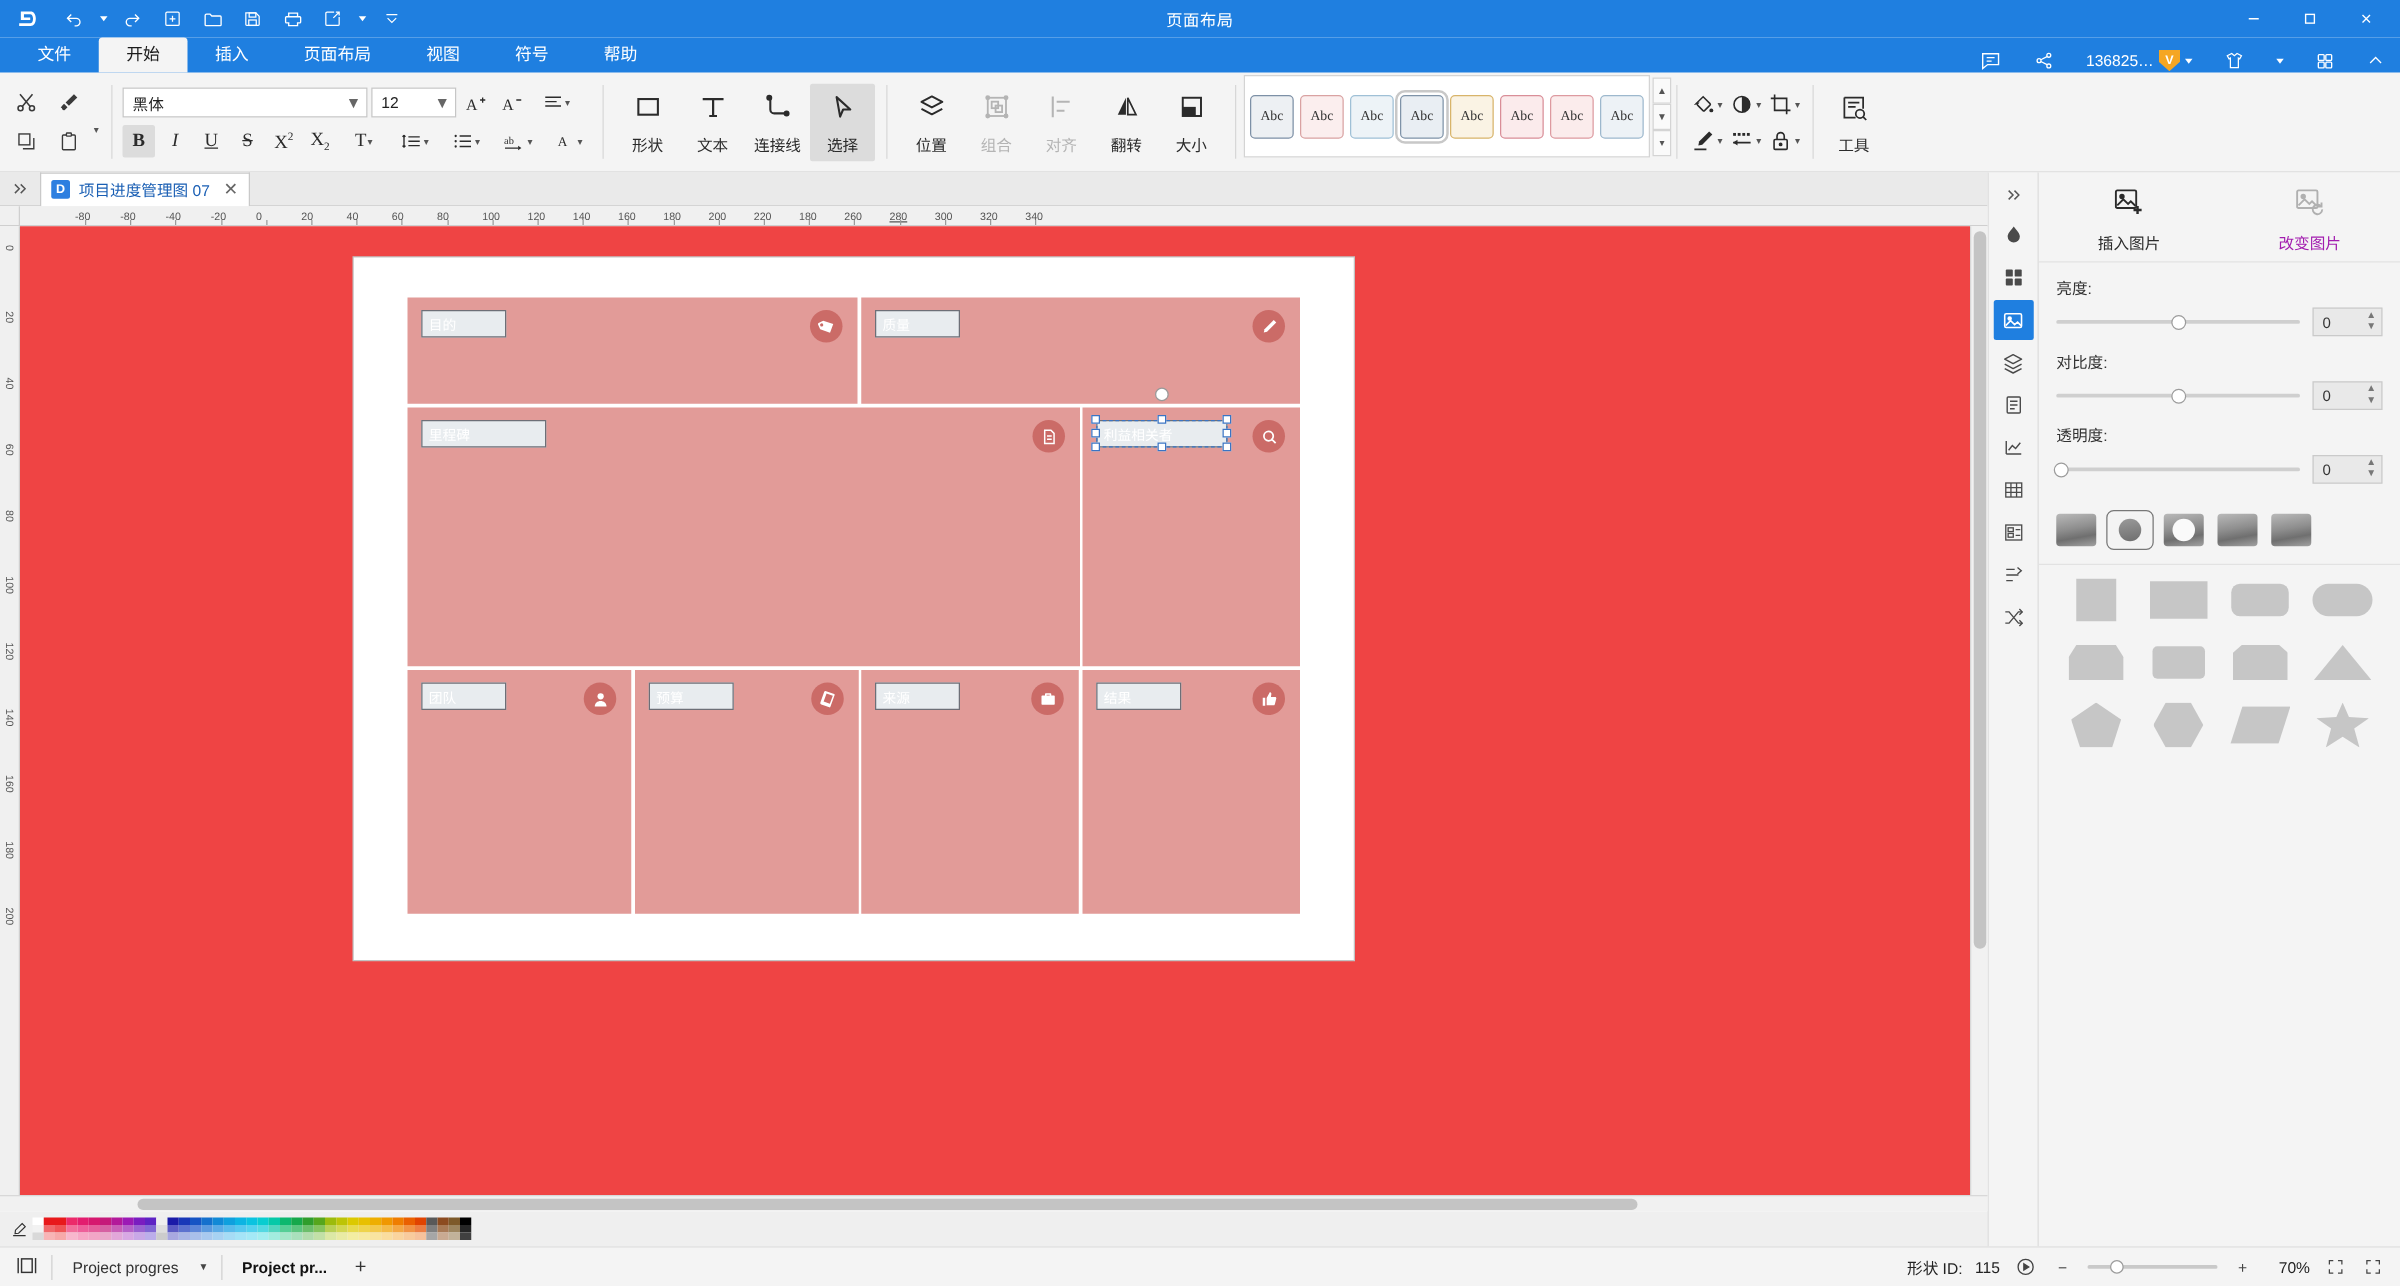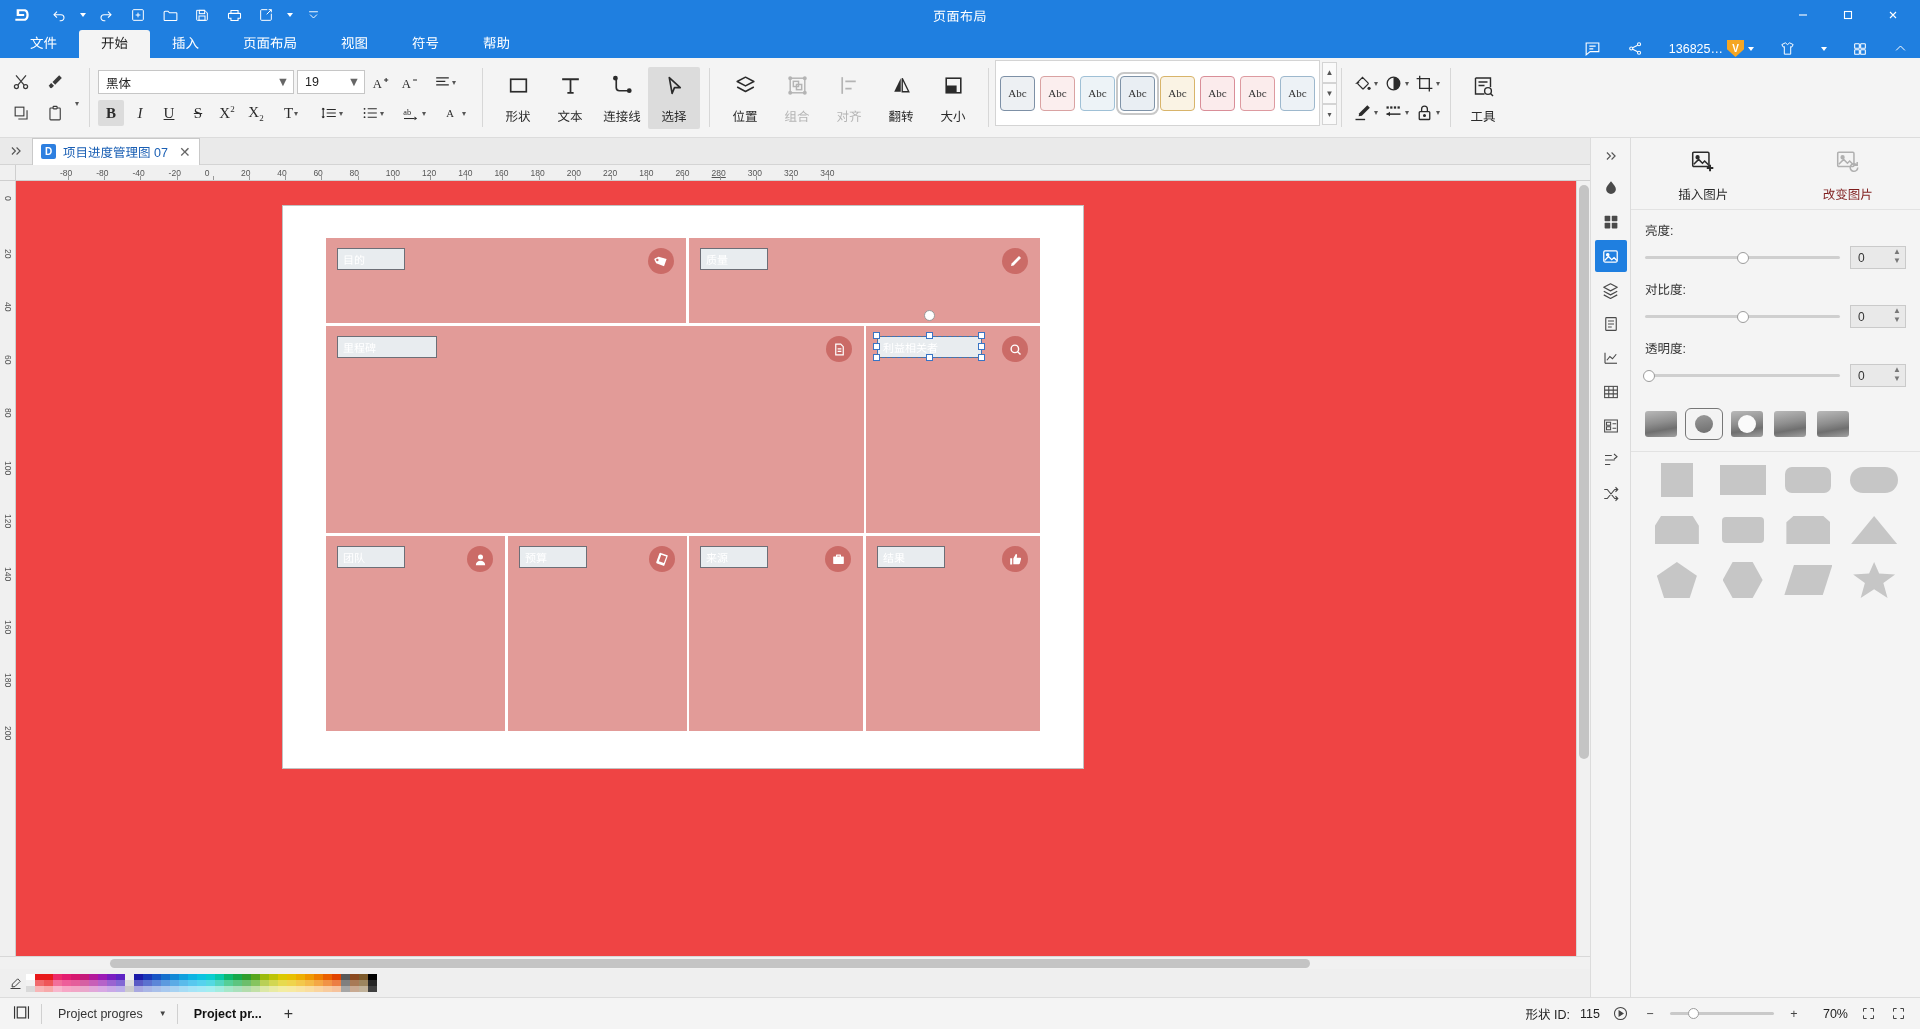--- a/index.html
+++ b/index.html
@@ -192,21 +192,21 @@
   .rail .ico { width: 32px; height: 32px; color: #4a4a4a; }
   .rail .ico.active { background: #1f7fe0; color: #fff; }
   .rail-top { width: 40px; height: 28px; display: flex; align-items: center; justify-content: center; color: #555; cursor: pointer; }
 
   .panel { width: 290px; background: #f4f4f4; border-left: 1px solid #dcdcdc; display: flex; flex-direction: column; flex: 0 0 290px; }
   .panel-title { height: 30px; display: flex; align-items: center; justify-content: center; font-size: 14px; font-weight: bold; color: #222; }
   .panel-body { flex: 1; overflow: hidden; position: relative; }
   .psec { padding: 10px 14px; border-bottom: 1px solid #e2e2e2; }
   .pic-btns { display: flex; justify-content: space-around; padding: 10px 0 6px; }
   .pic-btn { display: flex; flex-direction: column; align-items: center; gap: 7px; font-size: 12.5px; cursor: pointer; color: #2b2b2b; width: 108px; }
-  .pic-btn.dim { color: #7f1d1d; cursor: default; }
+  .pic-btn.dim { color: #a21caf; cursor: default; }
   .slider-label { font-size: 12.5px; color: #333; margin-bottom: 7px; }
   .slider-row { display: flex; align-items: center; gap: 10px; margin-bottom: 10px; }
   .track { flex: 1; height: 3px; background: #cfcfcf; border-radius: 2px; position: relative; }
   .knob { position: absolute; top: -4.5px; width: 12px; height: 12px; border-radius: 50%; background: #fff; border: 1px solid #9c9c9c; cursor: pointer; }
   .spin { width: 56px; height: 23px; background: #e9e9e9; border: 1px solid #cacaca; display: flex; align-items: center; padding-left: 7px; font-size: 12px; color: #333; position: relative; }
   .spin .arrows { position: absolute; right: 4px; top: 2px; display: flex; flex-direction: column; gap: 3px; color: #777; line-height: 6px; font-size: 8px; cursor: pointer; }
   .thumbs { display: flex; gap: 11px; padding: 14px 0 4px; }
   .thumb { width: 32px; height: 26px; border-radius: 3px; cursor: pointer; position: relative; overflow: hidden;
            background: linear-gradient(170deg, #b9b9b9 0%, #8e8e8e 45%, #6f6f6f 70%, #a2a2a2 100%); }
   .thumb.sel { outline: 1px solid #777; outline-offset: 2px; background: #f3f3f3; }
@@ -400,21 +400,21 @@
 
     <div class="rsep"></div>
 
     <div class="font-col">
       <div class="font-row">
         <div class="combo fontname">
           <span class="cv">黑体</span>
           <span class="ca">▼</span>
         </div>
         <div class="combo fontsize">
-          <span class="cv">19</span>
+          <span class="cv">12</span>
           <span class="ca">▼</span>
         </div>
         <div class="btn-sq">
           <svg width="19" height="19" viewBox="0 0 24 24" fill="#2b2b2b">
               <text x="1" y="19" font-size="16" font-family="Liberation Serif,serif">A</text>
               <path d="M17.2 6.2h1.3v2h2v1.3h-2v2h-1.3v-2h-2V8.2h2z"></path>
             </svg>
         </div>
         <div class="btn-sq">
           <svg width="19" height="19" viewBox="0 0 24 24" fill="#2b2b2b">

